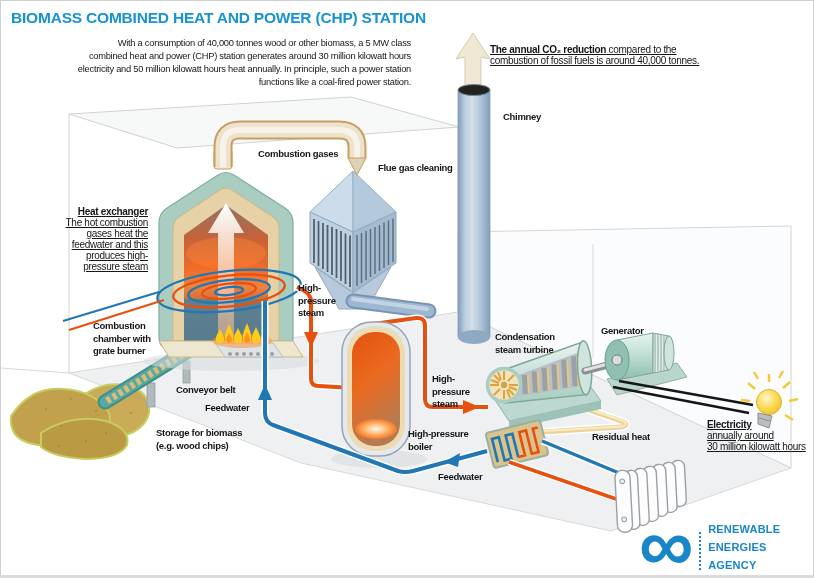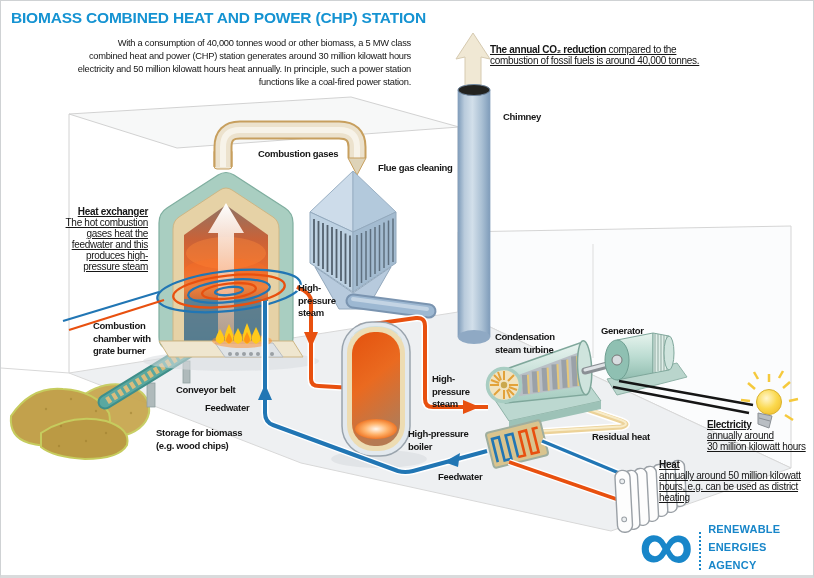--- a/index.html
+++ b/index.html
@@ -375,24 +375,20 @@
 <div class="lbl" style="left:437px;top:470px;">Feedwater</div>
 <div class="lbl" style="left:494px;top:330px;">Condensation
 steam turbine</div>
 <div class="lbl" style="left:600px;top:324px;">Generator</div>
 <div class="lbl" style="left:591px;top:430px;">Residual heat</div>
 
 <div class="note" style="left:706px;top:418px;width:108px;"><b>Electricity</b><span>
 annually around
 30 million kilowatt hours</span></div>
 
-<div class="note" style="left:658px;top:458px;width:156px;"><b>Heat</b><span>
-annually around 50 million kilowatt
-hours, e.g. can be used as district
-heating</span></div>
 
 <div class="logo">
   <span class="inf">∞</span>
   <span class="sep"></span>
   <span>
     <span class="agency">RENEWABLE
 ENERGIES
 AGENCY</span>
     <span class="site" style="display:block;">renewables-in-germany.com</span>
   </span>

